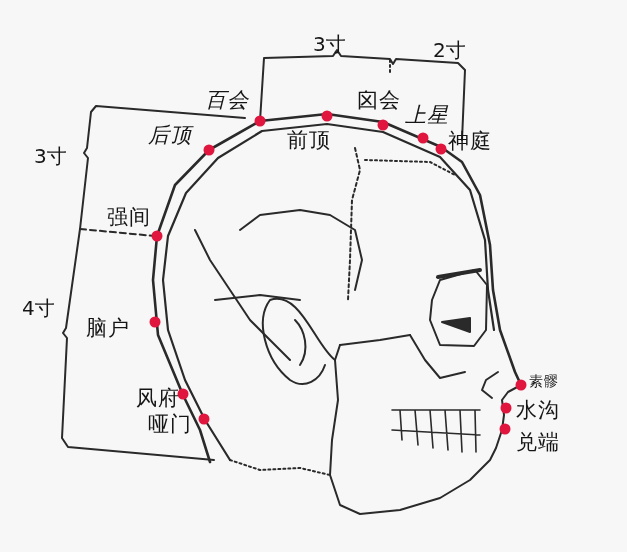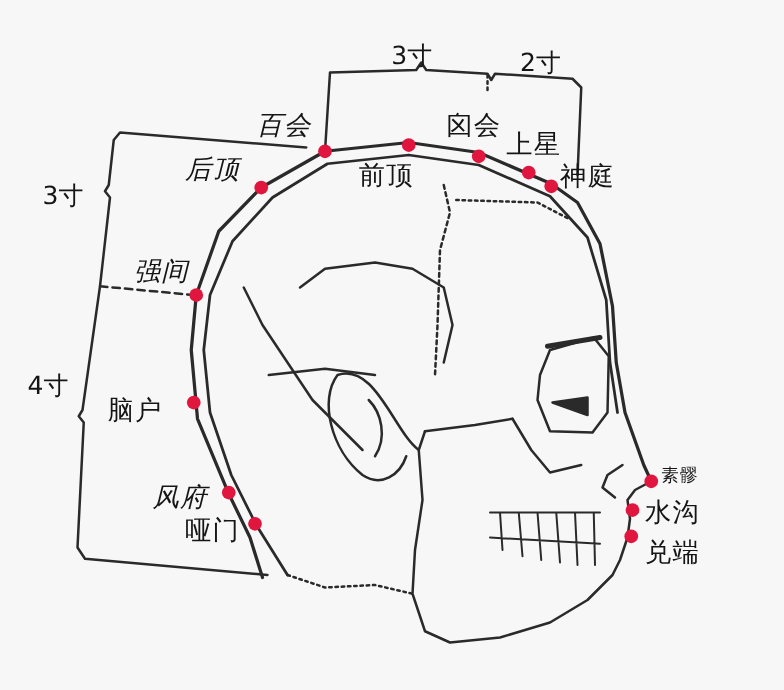--- a/index.html
+++ b/index.html
@@ -46,42 +46,42 @@
       <path d="M355 148 L360 170 L352 200 L350 260 L348 300" stroke-dasharray="3,3"></path>
       <path d="M240 230 L260 215 L300 210 L330 215 L355 230 L362 260 L355 290"></path>
       <path d="M195 230 L210 260 L230 290 L250 320 L270 340 L290 360"></path>
       <path d="M215 300 L260 295 L300 300"></path>
       <path d="M230 460 L260 470 L300 468 L330 475" stroke-dasharray="2,3"></path>
       <path d="M365 160 L430 162 L455 175" stroke-dasharray="2,3"></path>
     </g>
   </svg>
 
   <span class="meas" style="left:313px;top:34px;">3寸</span>
-  <span class="meas" style="left:416px;top:40px;">2寸</span>
+  <span class="meas" style="left:433px;top:40px;">2寸</span>
   <span class="meas" style="left:34px;top:146px;">3寸</span>
   <span class="meas" style="left:22px;top:298px;">4寸</span>
 
   <div class="dot" style="left:260px;top:121px;"></div>
   <span class="lbl" style="left:205px;top:90px;font-style:italic;">百会</span>
   <div class="dot" style="left:209px;top:150px;"></div>
   <span class="lbl" style="left:148px;top:125px;font-style:italic;">后顶</span>
   <div class="dot" style="left:327px;top:116px;"></div>
   <span class="lbl" style="left:287px;top:89px;margin-top:41px;">前顶</span>
   <div class="dot" style="left:383px;top:125px;"></div>
   <span class="lbl" style="left:357px;top:90px;">囟会</span>
   <div class="dot" style="left:423px;top:138px;"></div>
-  <span class="lbl" style="left:405px;top:105px;">上星</span>
+  <span class="lbl" style="left:405px;top:105px;font-style:italic;">上星</span>
   <div class="dot" style="left:441px;top:149px;"></div>
   <span class="lbl" style="left:448px;top:131px;">神庭</span>
   <div class="dot" style="left:157px;top:236px;"></div>
-  <span class="lbl" style="left:107px;top:207px;font-style:italic;">强间</span>
+  <span class="lbl" style="left:107px;top:207px;">强间</span>
   <div class="dot" style="left:155px;top:322px;"></div>
   <span class="lbl" style="left:86px;top:318px;">脑户</span>
   <div class="dot" style="left:183px;top:394px;"></div>
-  <span class="lbl" style="left:122px;top:388px;font-style:italic;">风府</span>
+  <span class="lbl" style="left:136px;top:388px;">风府</span>
   <div class="dot" style="left:204px;top:419px;"></div>
   <span class="lbl" style="left:148px;top:414px;">哑门</span>
   <div class="dot" style="left:521px;top:385px;"></div>
   <span class="lbl" style="left:529px;top:374px;font-size:14px;">素髎</span>
   <div class="dot" style="left:506px;top:408px;"></div>
   <span class="lbl" style="left:516px;top:400px;">水沟</span>
   <div class="dot" style="left:505px;top:429px;"></div>
   <span class="lbl" style="left:516px;top:432px;">兑端</span>
 </div>
 

